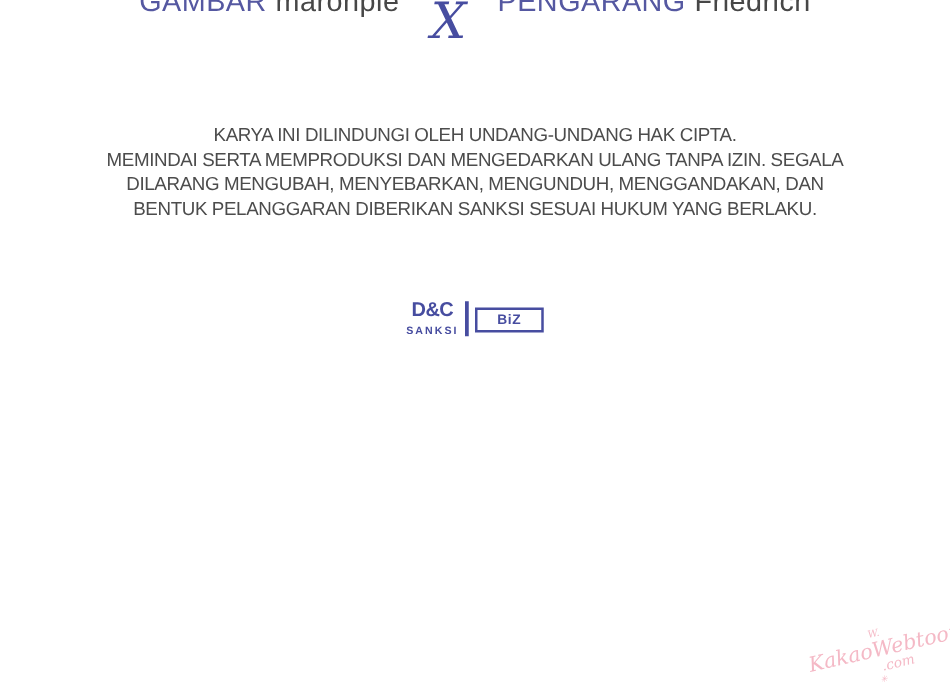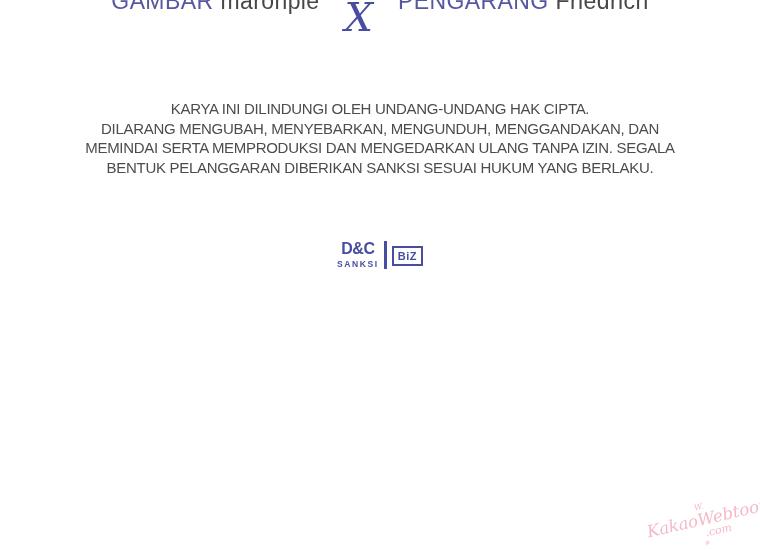--- a/index.html
+++ b/index.html
@@ -63,21 +63,21 @@
   .logo-left { text-align: center; color: #474da0; }
   .logo-main { font-size: 16px; font-weight: bold; line-height: 18px; letter-spacing: -0.5px; }
   .logo-sub  { font-size: 8.5px; font-weight: bold; letter-spacing: 1.6px; line-height: 10px; margin-top: 1px; }
   .logo-bar  { width: 3px; height: 28px; background: #474da0; }
   .logo-biz  {
     border: 2.5px solid #474da0;
     color: #474da0;
     font-size: 11px;
     font-weight: bold;
     letter-spacing: 0.5px;
-    padding: 2px 4px;
+    padding: 2px 16px;
     line-height: 12px;
     margin-top: 2px;
   }
 
   
   .copyright {
     position: absolute;
     top: 276px;
     left: 0;
     width: 100%;
@@ -115,22 +115,22 @@
       <span class="label">GAMBAR</span><span class="name">maronpie</span>
     </div>
     <span class="x-divider">X</span>
     <div class="credit">
       <span class="label">PENGARANG</span><span class="name">Friedrich</span>
     </div>
   </div>
 
   <div class="notice">
     <div>KARYA INI DILINDUNGI OLEH UNDANG-UNDANG HAK CIPTA.</div>
+    <div>MEMINDAI SERTA MEMPRODUKSI DAN MENGEDARKAN ULANG TANPA IZIN. SEGALA</div>
     <div>DILARANG MENGUBAH, MENYEBARKAN, MENGUNDUH, MENGGANDAKAN, DAN</div>
-    <div>MEMINDAI SERTA MEMPRODUKSI DAN MENGEDARKAN ULANG TANPA IZIN. SEGALA</div>
     <div>BENTUK PELANGGARAN DIBERIKAN SANKSI SESUAI HUKUM YANG BERLAKU.</div>
   </div>
 
   <div class="logo">
     <div class="logo-left">
       <div class="logo-main">D&amp;C</div>
       <div class="logo-sub">SANKSI</div>
     </div>
     <div class="logo-bar"></div>
     <div class="logo-biz">BiZ</div>

